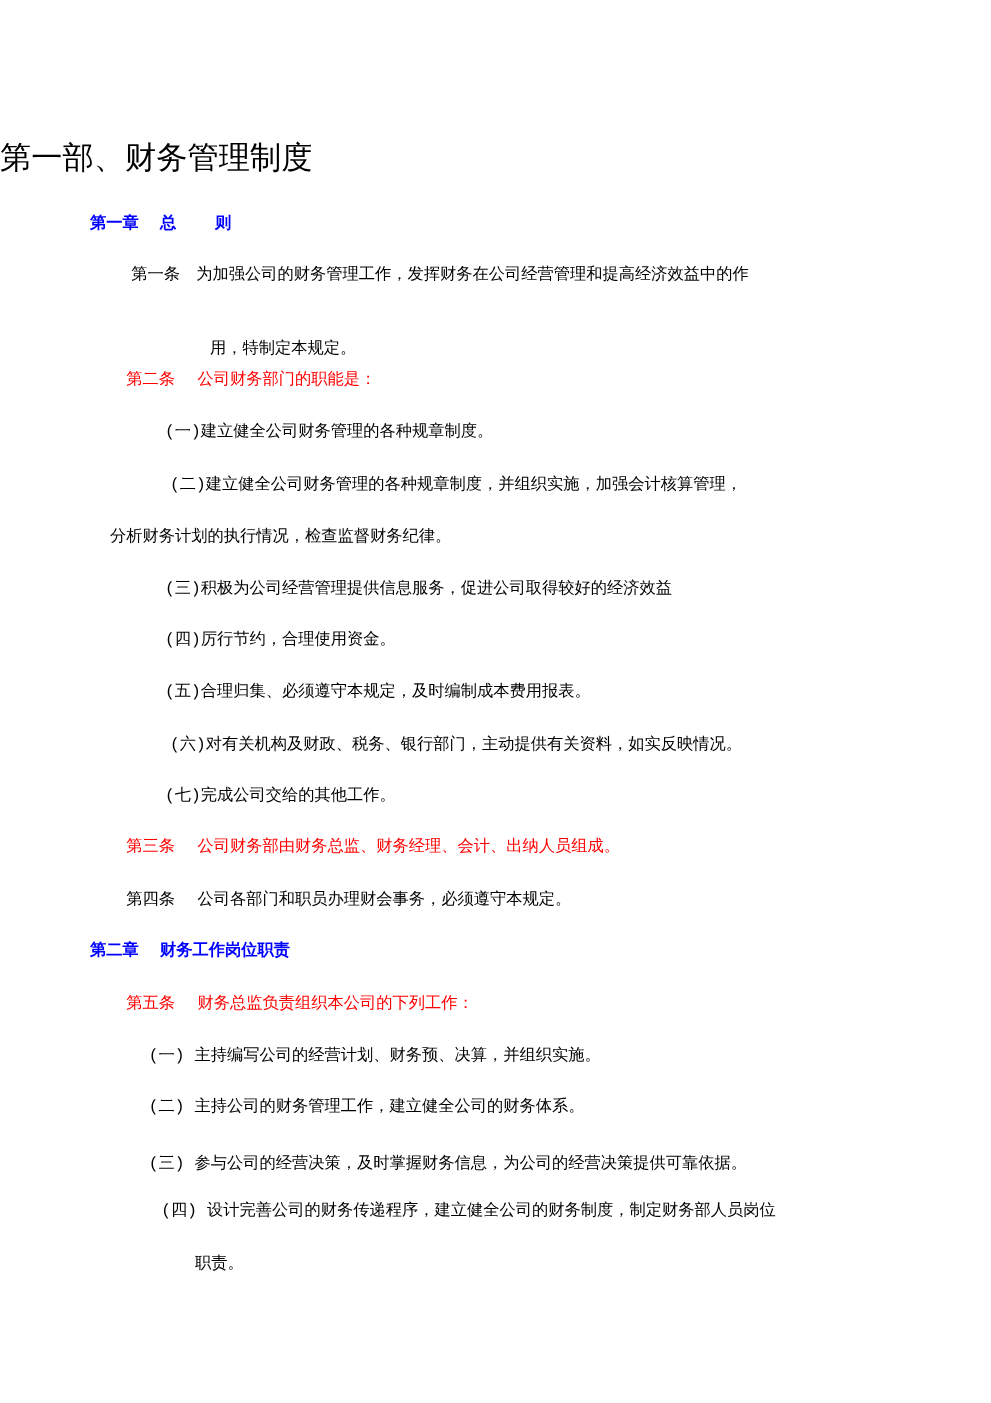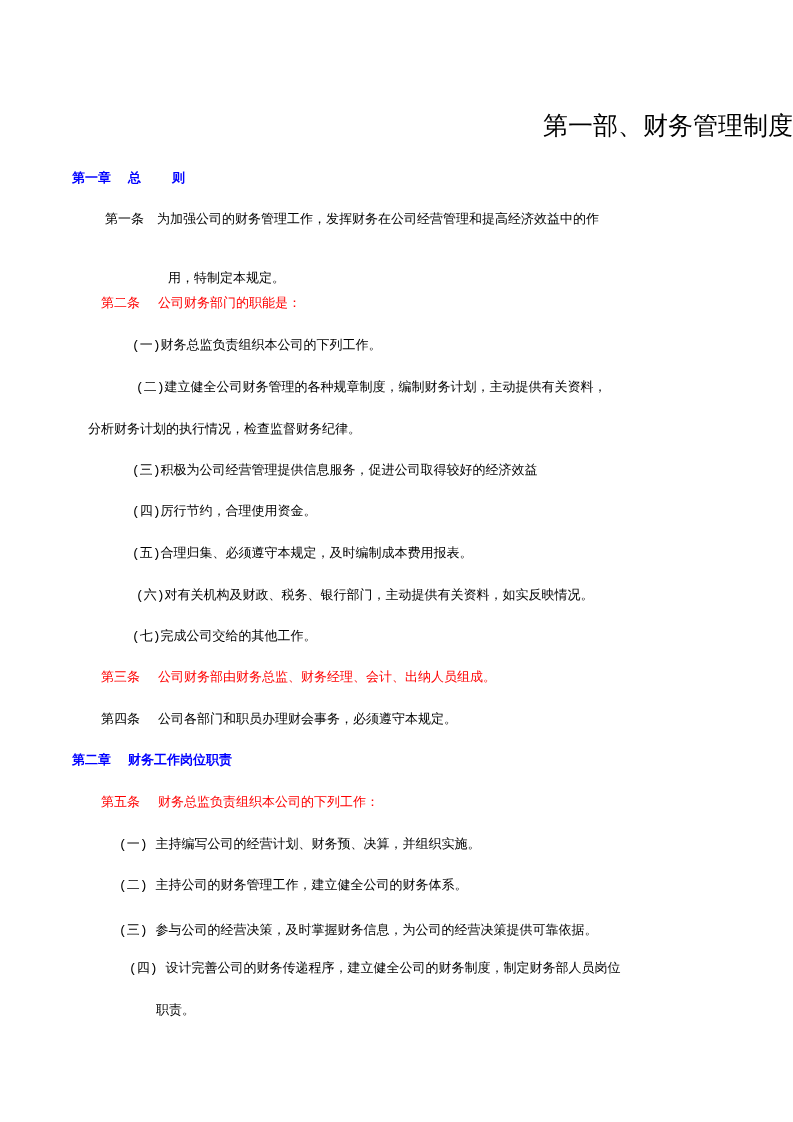--- a/index.html
+++ b/index.html
@@ -20,21 +20,21 @@
       white-space: nowrap;
       font-size: 13px;
       line-height: 18px;
       font-family: Liberation Mono, monospace;
     }
     .title {
       position: absolute;
       left: 0;
       width: 793px;
       top: 111px;
-      text-align: right;
+      text-align: left;
       font-size: 25px;
       line-height: 30px;
       white-space: nowrap;
     }
     .chapter {
       color: #0000ff;
       font-weight: bold;
     }
     .red {
       color: #ff0000;
@@ -53,22 +53,22 @@
 
 <div class="line" style="left:105px; top:211px;">
   <span>第一条</span><span class="gap" style="width:13px"></span><span>为加强公司的财务管理工作，发挥财务在公司经营管理和提高经济效益中的作</span>
 </div>
 <div class="line" style="left:168px; top:253px;margin-top:17px;">用，特制定本规定。</div>
 
 <div class="line red" style="left:101px; top:295px;">
   <span>第二条</span><span class="gap" style="width:18px"></span><span>公司财务部门的职能是：</span>
 </div>
 
-<div class="line" style="left:132px; top:337px;">(一)财务总监负责组织本公司的下列工作。</div>
-<div class="line" style="left:136px; top:379px;">(二)建立健全公司财务管理的各种规章制度，编制财务计划，主动提供有关资料，</div>
+<div class="line" style="left:132px; top:337px;">(一)建立健全公司财务管理的各种规章制度。</div>
+<div class="line" style="left:136px; top:379px;">(二)建立健全公司财务管理的各种规章制度，并组织实施，加强会计核算管理，</div>
 <div class="line" style="left:88px; top:421px;">分析财务计划的执行情况，检查监督财务纪律。</div>
 <div class="line" style="left:132px; top:462px;">(三)积极为公司经营管理提供信息服务，促进公司取得较好的经济效益</div>
 <div class="line" style="left:132px; top:503px;">(四)厉行节约，合理使用资金。</div>
 <div class="line" style="left:132px; top:545px;">(五)合理归集、必须遵守本规定，及时编制成本费用报表。</div>
 <div class="line" style="left:136px; top:587px;">(六)对有关机构及财政、税务、银行部门，主动提供有关资料，如实反映情况。</div>
 <div class="line" style="left:132px; top:628px;">(七)完成公司交给的其他工作。</div>
 
 <div class="line red" style="left:101px; top:669px;">
   <span>第三条</span><span class="gap" style="width:18px"></span><span>公司财务部由财务总监、财务经理、会计、出纳人员组成。</span>
 </div>

